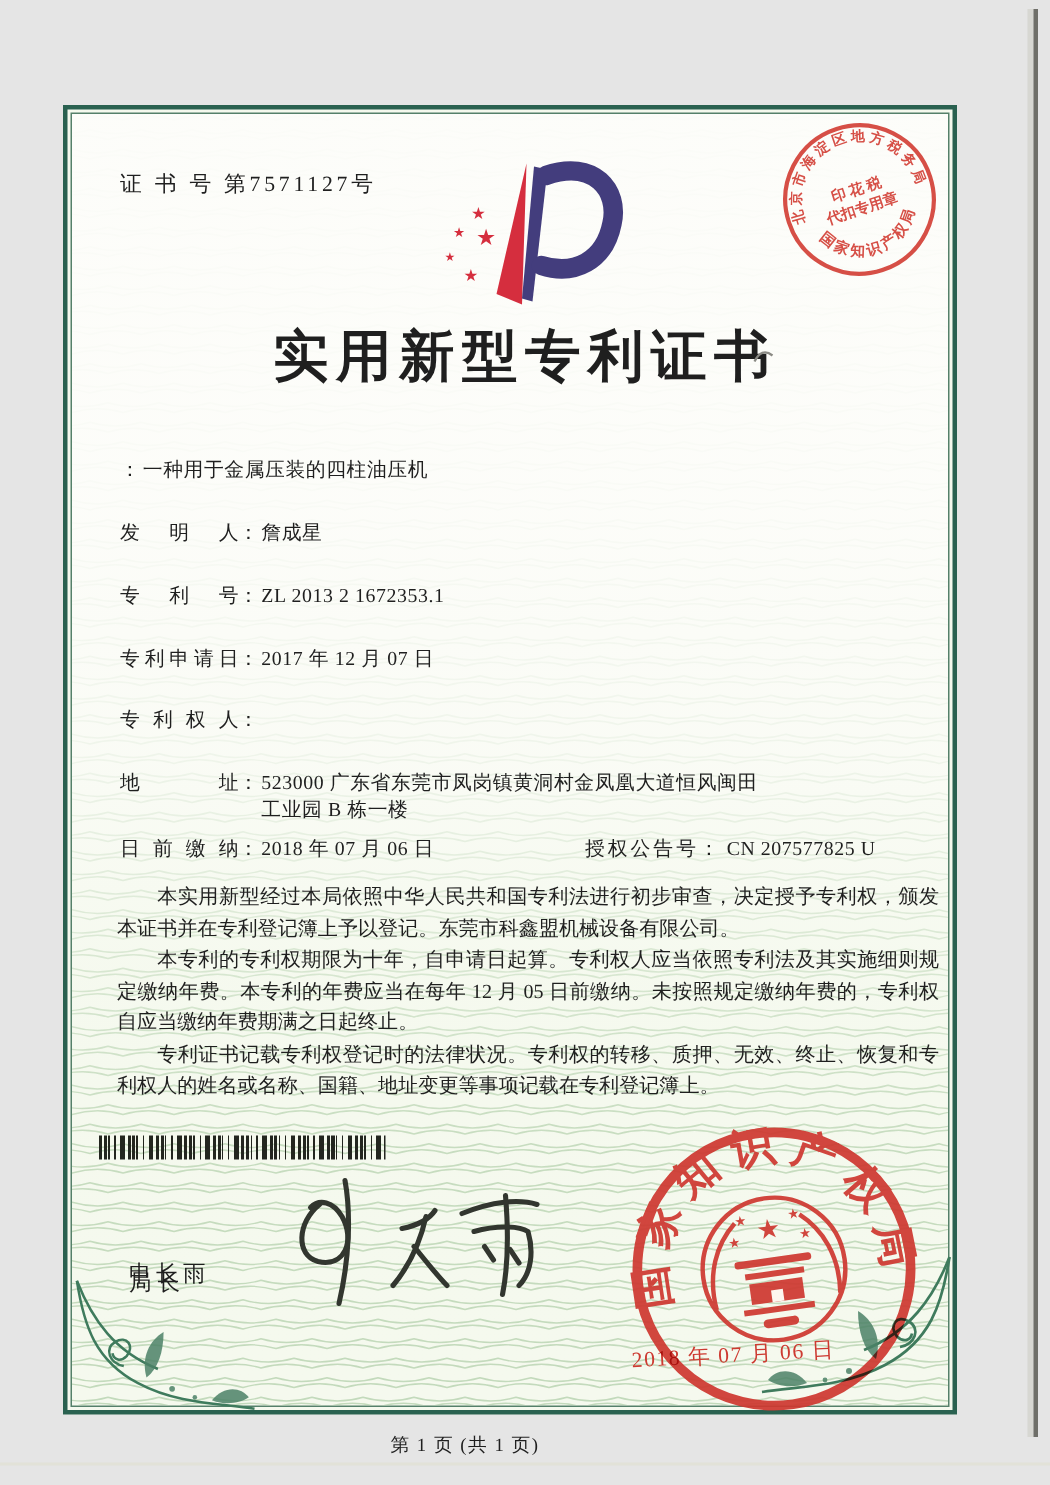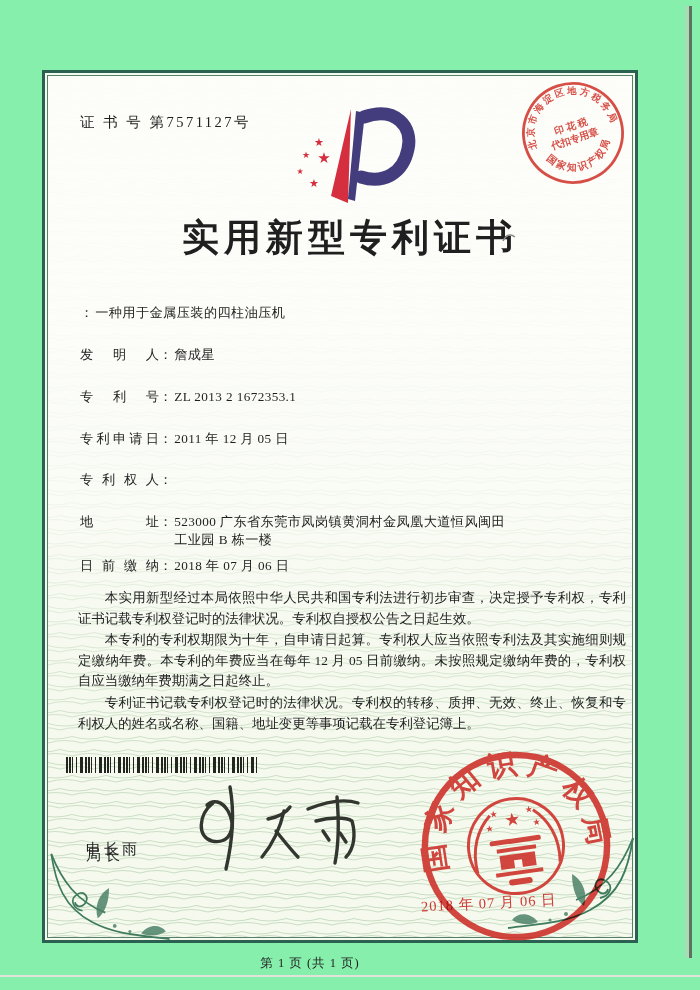--- a/index.html
+++ b/index.html
@@ -1,17 +1,17 @@
 <!DOCTYPE html>
 <html><head>
 <meta charset="utf-8">
 <style>
   html,body{margin:0;padding:0;background:#ffffff;}
   .page{position:relative;width:700px;height:990px;overflow:hidden;
-        background:#86efac;font-family:"Liberation Serif","DejaVu Serif",serif;color:#1f1f1f;}
+        background:#e5e5e5;font-family:"Liberation Serif","DejaVu Serif",serif;color:#1f1f1f;}
   
   .scan-right{position:absolute;left:689px;top:6px;width:3px;height:952px;background:#5a5b53;opacity:.85;}
   .scan-right-soft{position:absolute;left:685px;top:6px;width:4px;height:952px;background:#c9c9c0;opacity:.5;}
   .scan-bottom{position:absolute;left:0;top:975px;width:700px;height:2px;background:#e2e2d8;}
   
   .frame{position:absolute;left:42px;top:70px;width:596px;height:873px;
          border:3px solid #2a6150;box-sizing:border-box;background:#f5f9ee;}
   .frame-inner{position:absolute;inset:2px;border:1px solid #55806a;overflow:hidden;}
   #waves{position:absolute;inset:0;width:100%;height:100%;}
   #waves path{fill:none;stroke:#b7d2af;stroke-width:.9;opacity:.8;}
@@ -243,42 +243,46 @@
       <span class="fvalue">詹成星</span>
     </div>
     <div class="abs field" style="top:388px">
       <span class="flabel">专利号</span>
         <span class="fcolon">：</span>
       <span class="fvalue">ZL 2013 2 1672353.1</span>
     </div>
     <div class="abs field" style="top:430px">
       <span class="flabel">专利申请日</span>
         <span class="fcolon">：</span>
-      <span class="fvalue">2011 年 12 月 05 日</span>
+      <span class="fvalue">2017 年 12 月 07 日</span>
     </div>
     <div class="abs field" style="top:471px">
       <span class="flabel">专利权人</span>
         <span class="fcolon">：</span>
     </div>
     <div class="abs field" style="top:513px">
       <span class="flabel">地址</span>
         <span class="fcolon">：</span>
       <span class="fvalue">
         <span style="display:block">523000 广东省东莞市凤岗镇黄洞村金凤凰大道恒风闽田</span>
         <span style="display:block">工业园 B 栋一楼</span>
       </span>
     </div>
     <div class="abs field" style="top:557px">
       <span class="flabel">日前缴纳</span>
         <span class="fcolon">：</span>
       <span class="fvalue">2018 年 07 月 06 日</span>
+      <span class="field-right">
+        <span class="frlabel">授权公告号</span><span>：</span>
+        <span class="fvalue">CN 207577825 U</span>
+      </span>
     </div>
 
     <div class="abs legal">
-      <p>本实用新型经过本局依照中华人民共和国专利法进行初步审查，决定授予专利权，专利证书记载专利权登记时的法律状况。专利权自授权公告之日起生效。</p>
+      <p>本实用新型经过本局依照中华人民共和国专利法进行初步审查，决定授予专利权，颁发本证书并在专利登记簿上予以登记。东莞市科鑫盟机械设备有限公司。</p>
       <p>本专利的专利权期限为十年，自申请日起算。专利权人应当依照专利法及其实施细则规定缴纳年费。本专利的年费应当在每年 12 月 05 日前缴纳。未按照规定缴纳年费的，专利权自应当缴纳年费期满之日起终止。</p>
       <p>专利证书记载专利权登记时的法律状况。专利权的转移、质押、无效、终止、恢复和专利权人的姓名或名称、国籍、地址变更等事项记载在专利登记簿上。</p>
     </div>
 
     <div class="abs barcode"></div>
 
     <svg class="abs orn orn-left" width="130" height="90" viewBox="0 0 130 95">
       <path d="M3,2 C8,34 16,58 46,74 C74,89 104,88 128,92"></path>
       <path d="M3,2 C14,30 30,52 60,64"></path>
       <path d="M36,62 C26,60 22,50 30,45 C38,40 44,48 38,55 C34,59 29,58 28,53"></path>

